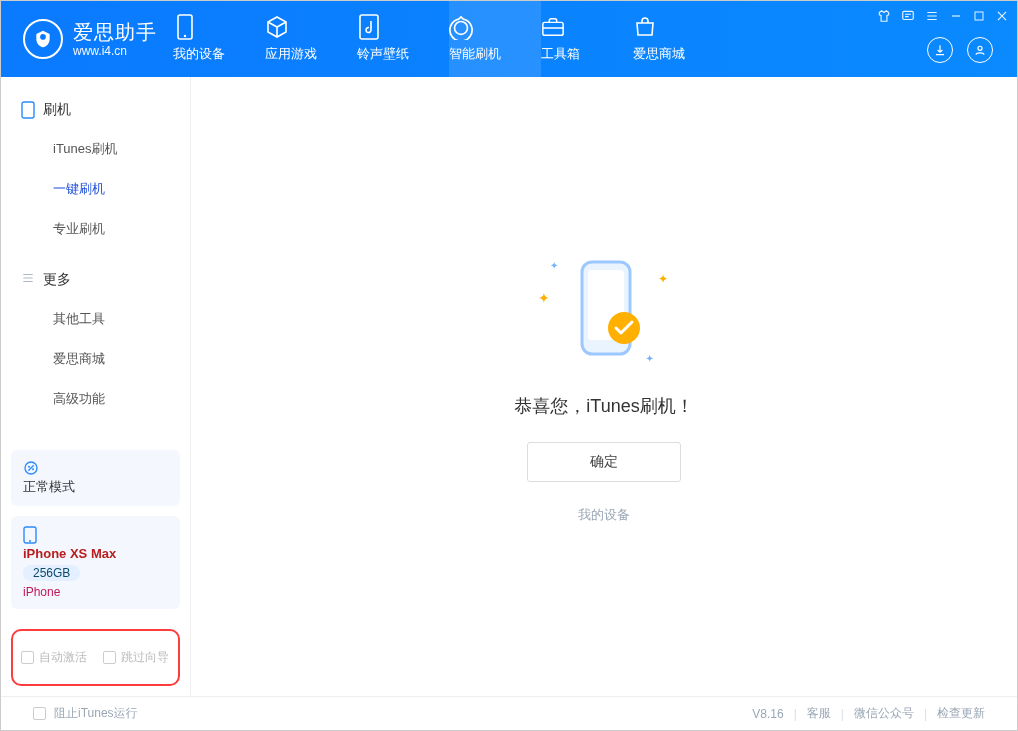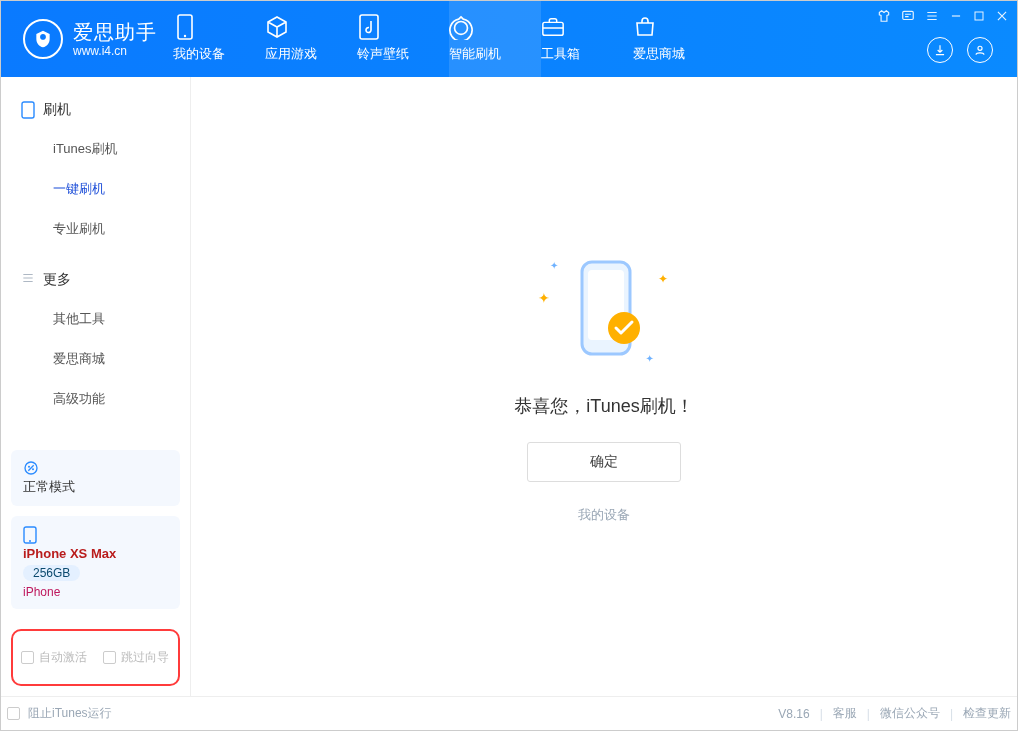--- a/index.html
+++ b/index.html
@@ -45,21 +45,21 @@
 
 
 .content { flex: 1; position: relative; display: flex; flex-direction: column; align-items: center; justify-content: center; gap: 24px; }
 .illus { width: 120px; height: 120px; position: relative; }
 .illus .sparkle { position: absolute; color: #ffb000; }
 .content .msg { font-size: 18px; color: #333; }
 .btn { border: 1px solid #ddd; background: #fff; padding: 10px 62px; font-size: 14px; color: #444; border-radius: 3px; cursor: pointer; }
 .loglink { color: #9aa7b5; font-size: 13px; cursor: pointer; }
 
 
-.footer { height: 34px; border-top: 1px solid #eee; display: flex; align-items: center; padding: 0 6px; font-size: 12px; color: #9aa7b5; gap: 8px; }
+.footer { height: 34px; border-top: 1px solid #eee; display: flex; align-items: center; padding: 0 32px; font-size: 12px; color: #9aa7b5; gap: 8px; }
 .footer .right { margin-left: auto; display: flex; align-items: center; gap: 10px; }
 .footer .sep { color: #d8e0e8; }
 .footer a { color: #9aa7b5; cursor: pointer; }
 
 svg { display: block; }
 </style>
 </head>
 <body>
 
 <div class="header">

